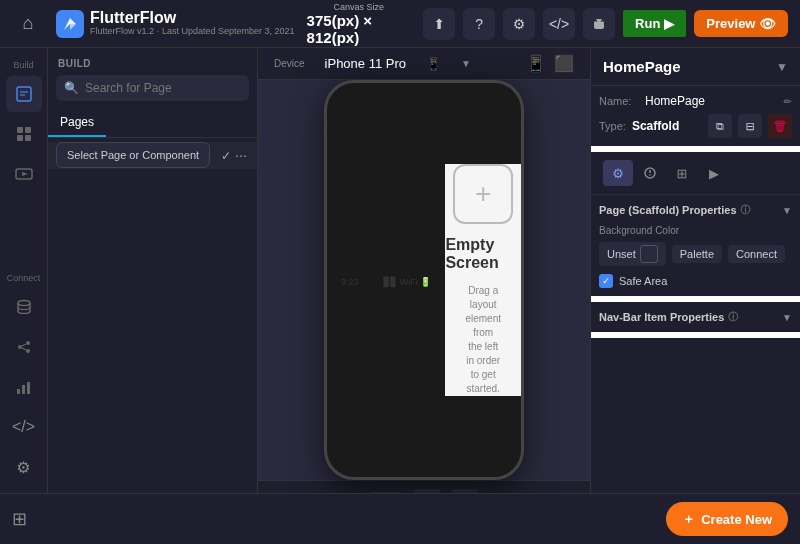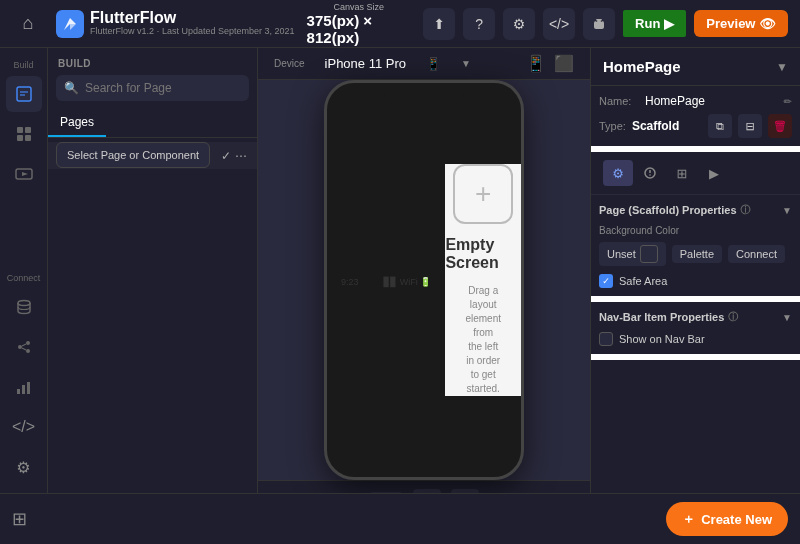--- a/index.html
+++ b/index.html
@@ -349,24 +349,20 @@
     </div>
 
     <div class="right-section">
       <div style="display:flex;align-items:center;">
         <span class="section-title">
           <span>Nav-Bar Item Properties</span>
           <span class="info">ⓘ</span>
         </span>
         <span class="section-collapse" style="margin-left:auto;">▼</span>
       </div>
-      <div class="safe-area-row">
-        <div class="checkbox unchecked"></div>
-        <span class="safe-area-label">Show on Nav Bar</span>
-      </div>
     </div>
   </div>
 
 </div>
 
 <div class="bottom-bar">
   <div class="apps-icon">⊞</div>
   <div class="create-btn">
     <span>＋</span>
     <span>Create New</span>

